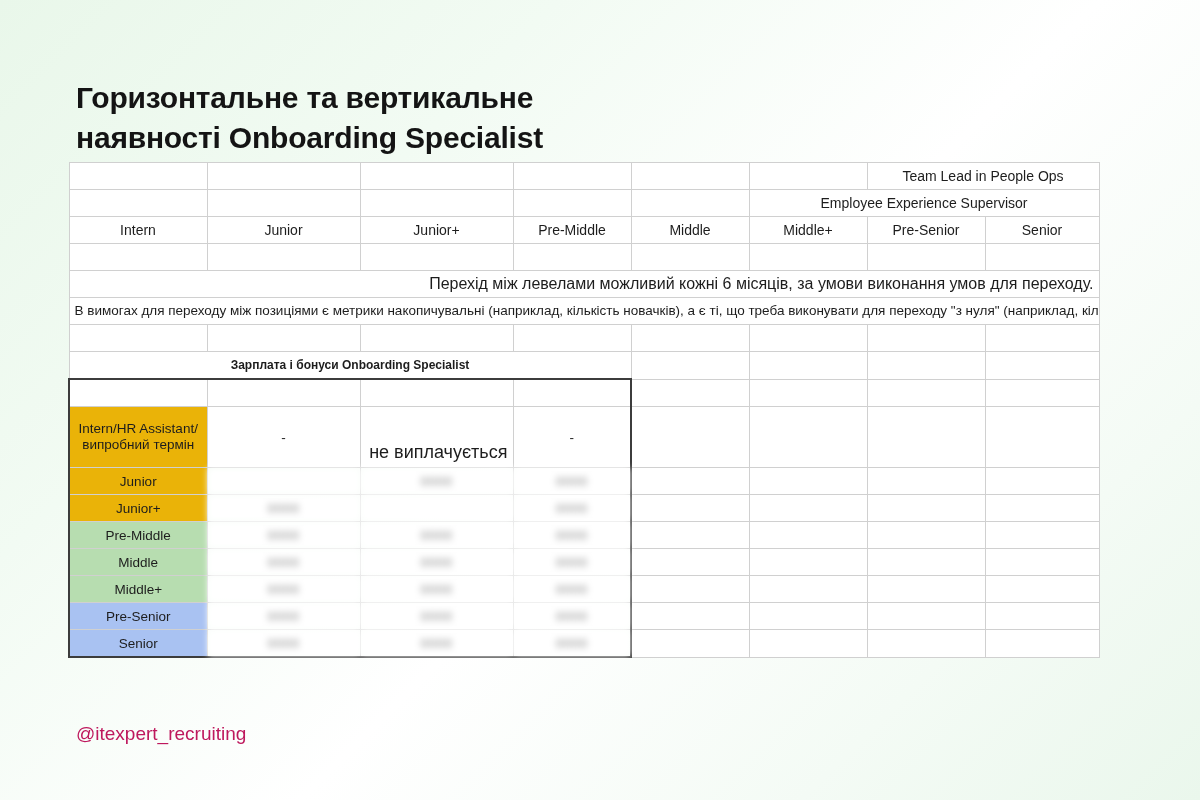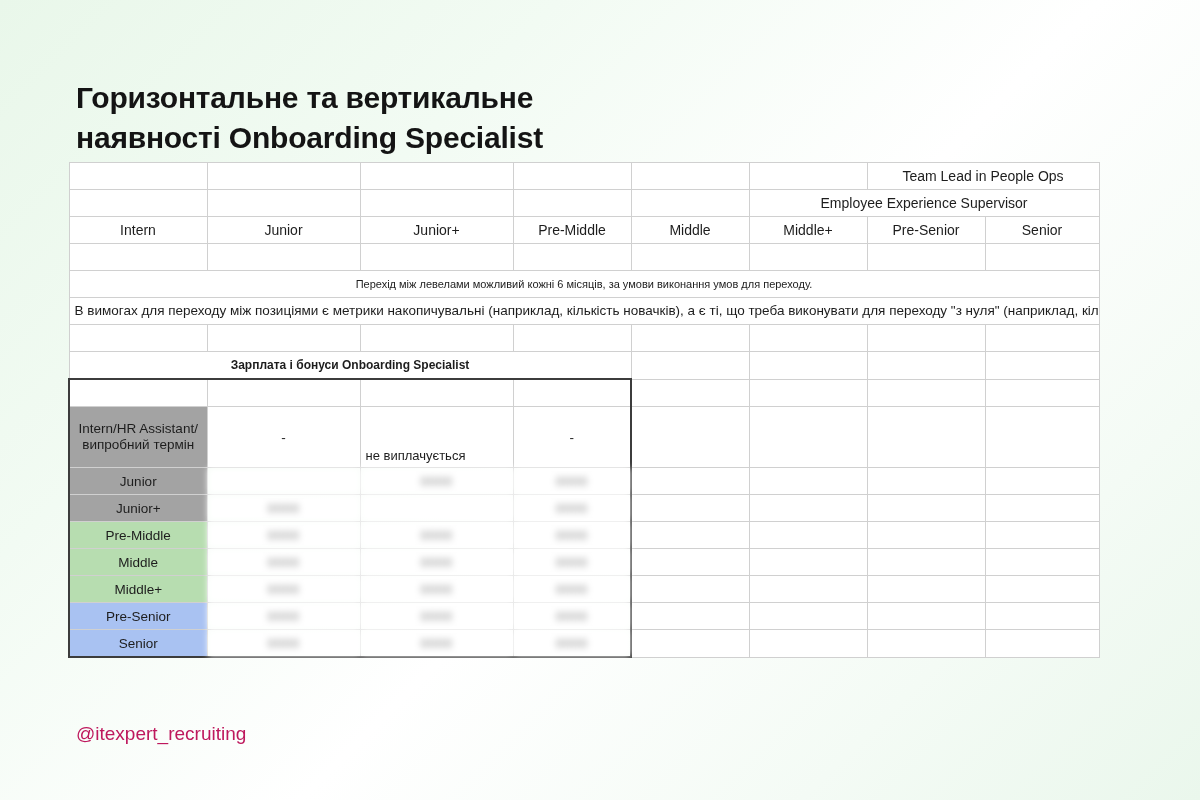--- a/index.html
+++ b/index.html
@@ -86,23 +86,23 @@
   }
   .band-eesup {
     background:#7bb0ef;
     text-align:center;
     height:25px;
     font-size:14px;
   }
 
   .note {
     background:#f1f1f1;
-    text-align:center;
+    text-align:right;
     padding-left:8px;
-    font-size:11px;
+    font-size:16px;
     height:26px;
   }
   .note-tall {
     background:#f1f1f1;
     text-align:left;
     padding:4px 8px;
     font-size:13.5px;
     height:44px;
     white-space:normal;
     line-height:1.35;
@@ -127,33 +127,33 @@
     height:82px;
     vertical-align:bottom;
     padding-bottom:6px;
   }
   .hdr-dark.mid { vertical-align:middle; }
 
   .rowlbl {
     text-align:center;
     font-size:13.5px;
   }
-  .rowlbl.yellow { background:#a3a3a3; }
+  .rowlbl.yellow { background:#eab308; }
   .rowlbl.green  { background:#b7ddb0; }
   .rowlbl.blue   { background:#a9c2f2; }
   .rowlbl.tall   { height:58px; white-space:normal; line-height:1.2; }
 
   .val { text-align:center; }
   .blurred {
     color:#8f8f8f;
     filter: blur(3.1px);
     text-align:center;
     letter-spacing:0.5px;
   }
-  .small-note { font-size:13px; text-align:left; }
+  .small-note { font-size:18px; text-align:right; }
 
   
   .sheet td.bx-l { border-left:2px solid #3c3c3c; }
   .sheet td.bx-r { border-right:2px solid #3c3c3c; }
   .sheet td.bx-b { border-bottom:2px solid #3c3c3c; }
   .sheet td.bx-t { border-top:2px solid #3c3c3c; }
 </style>
 </head>
 <body>
 

